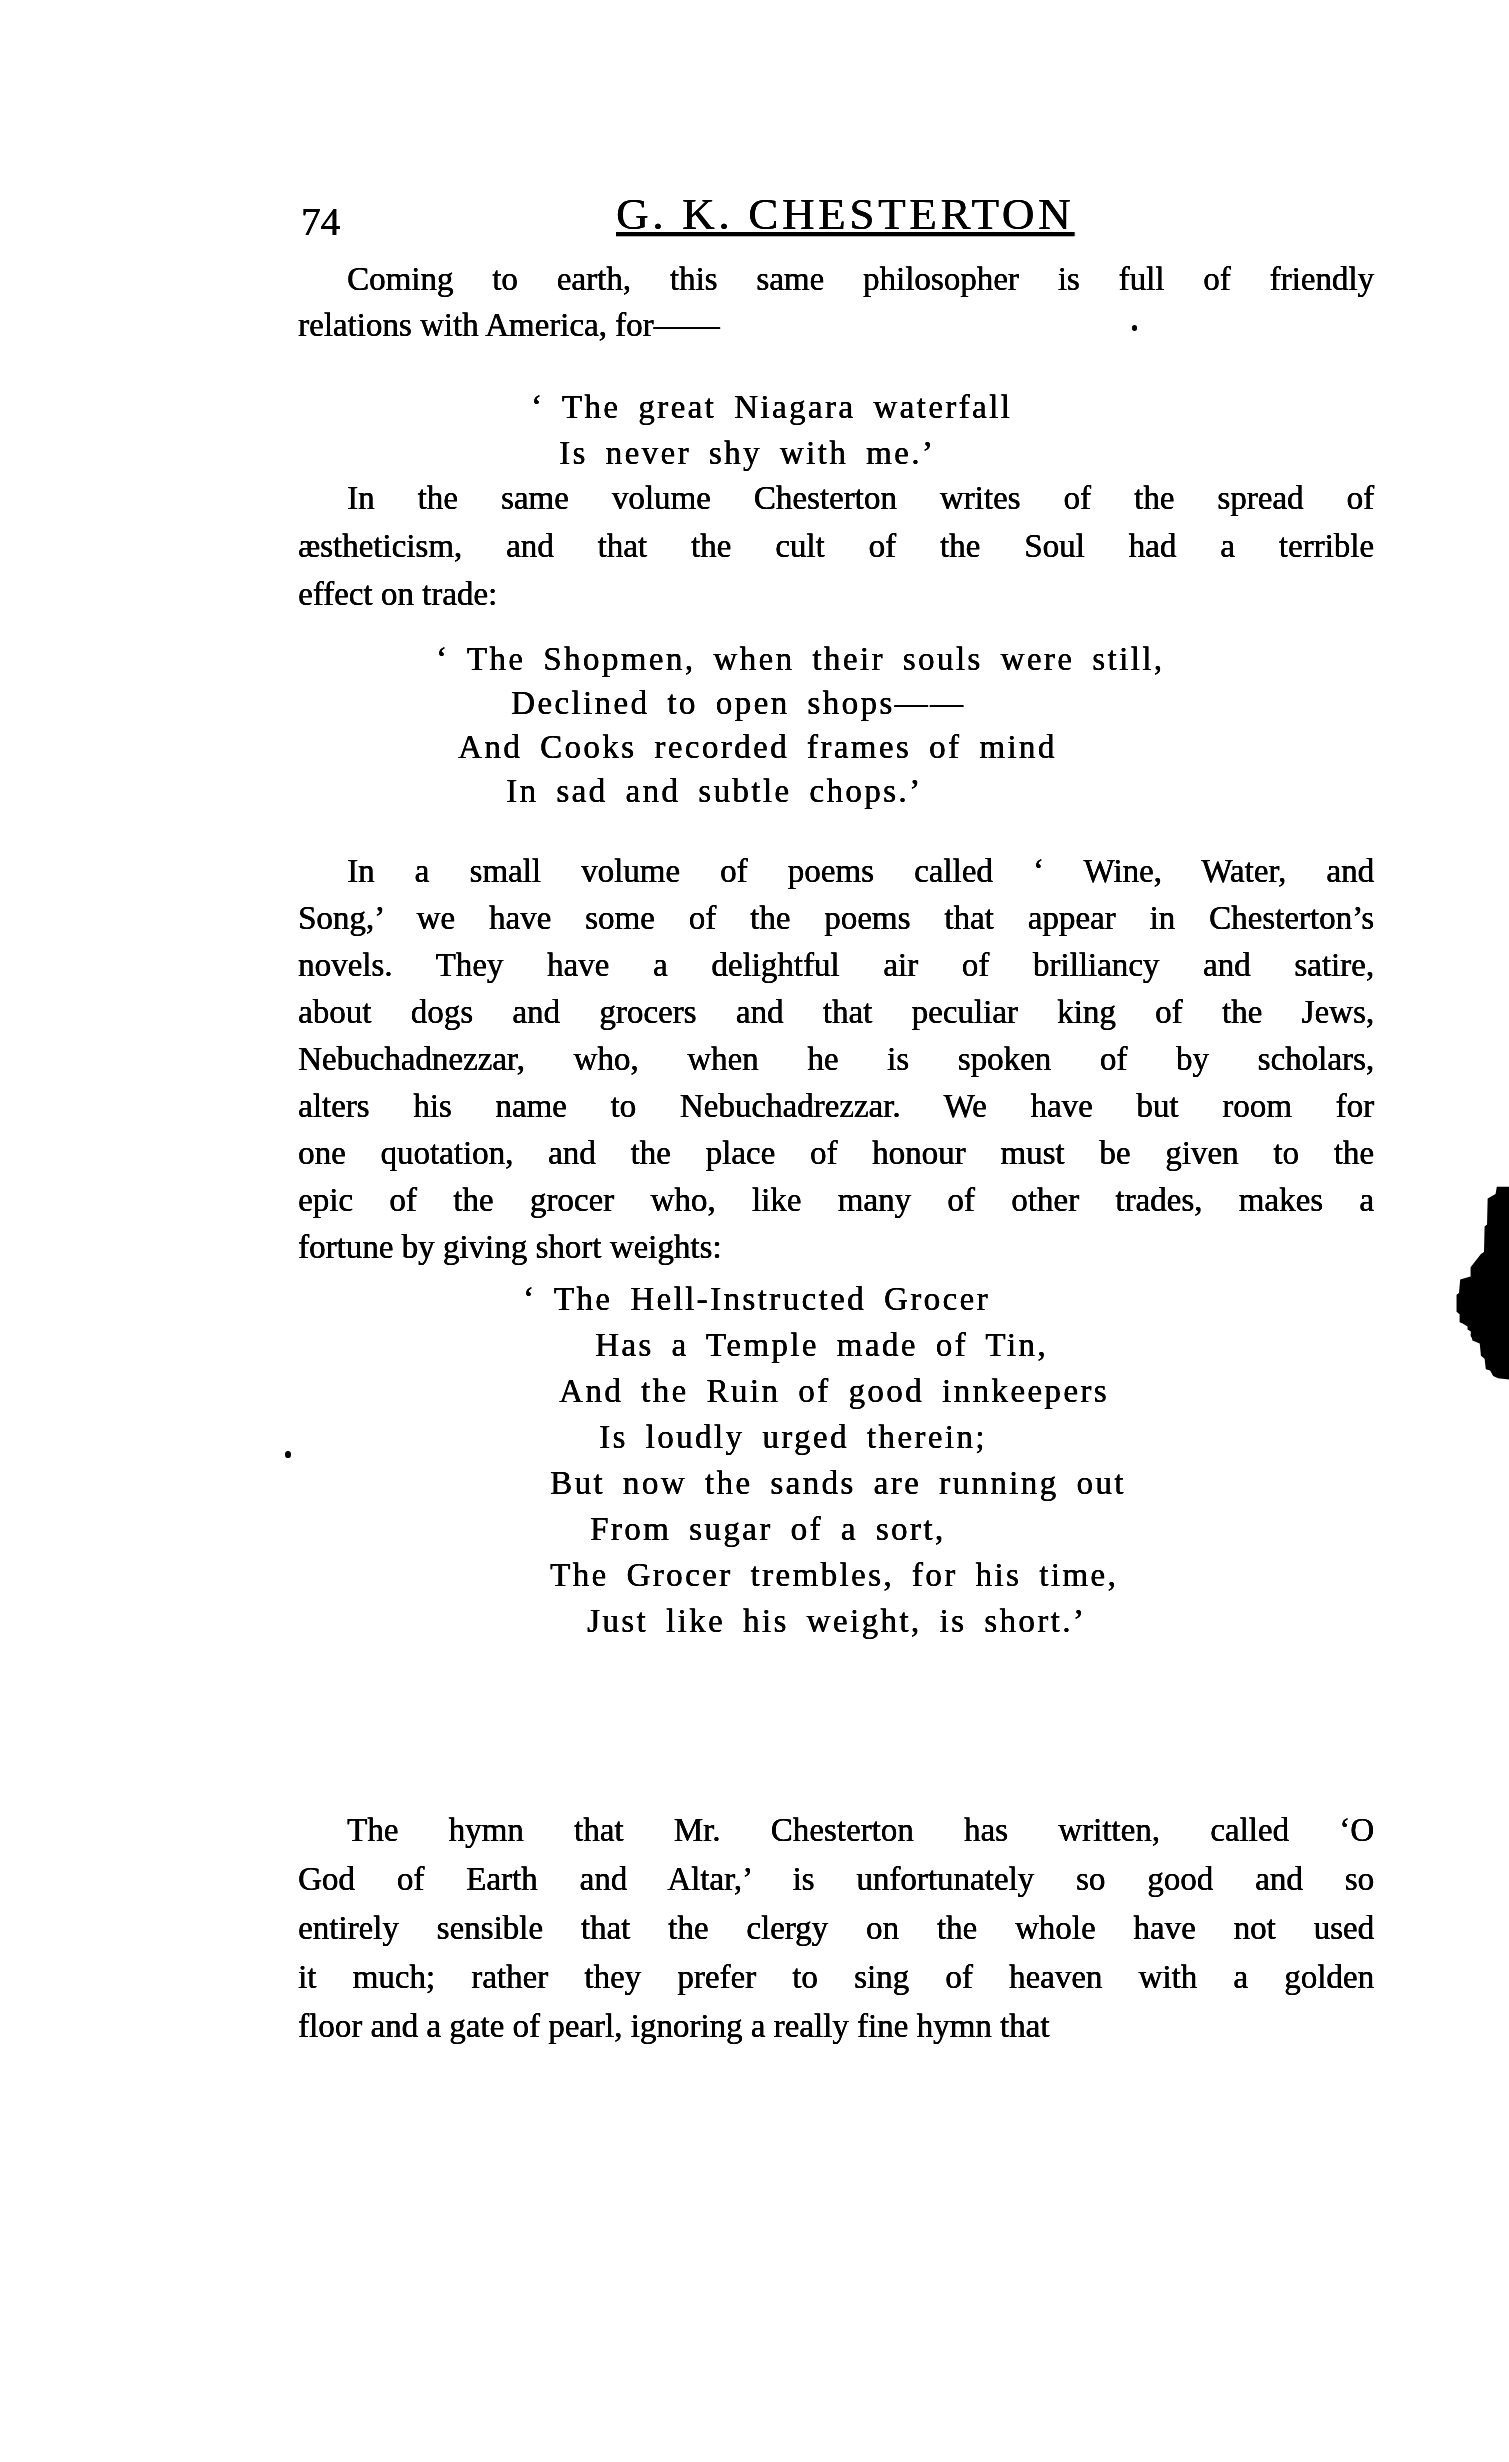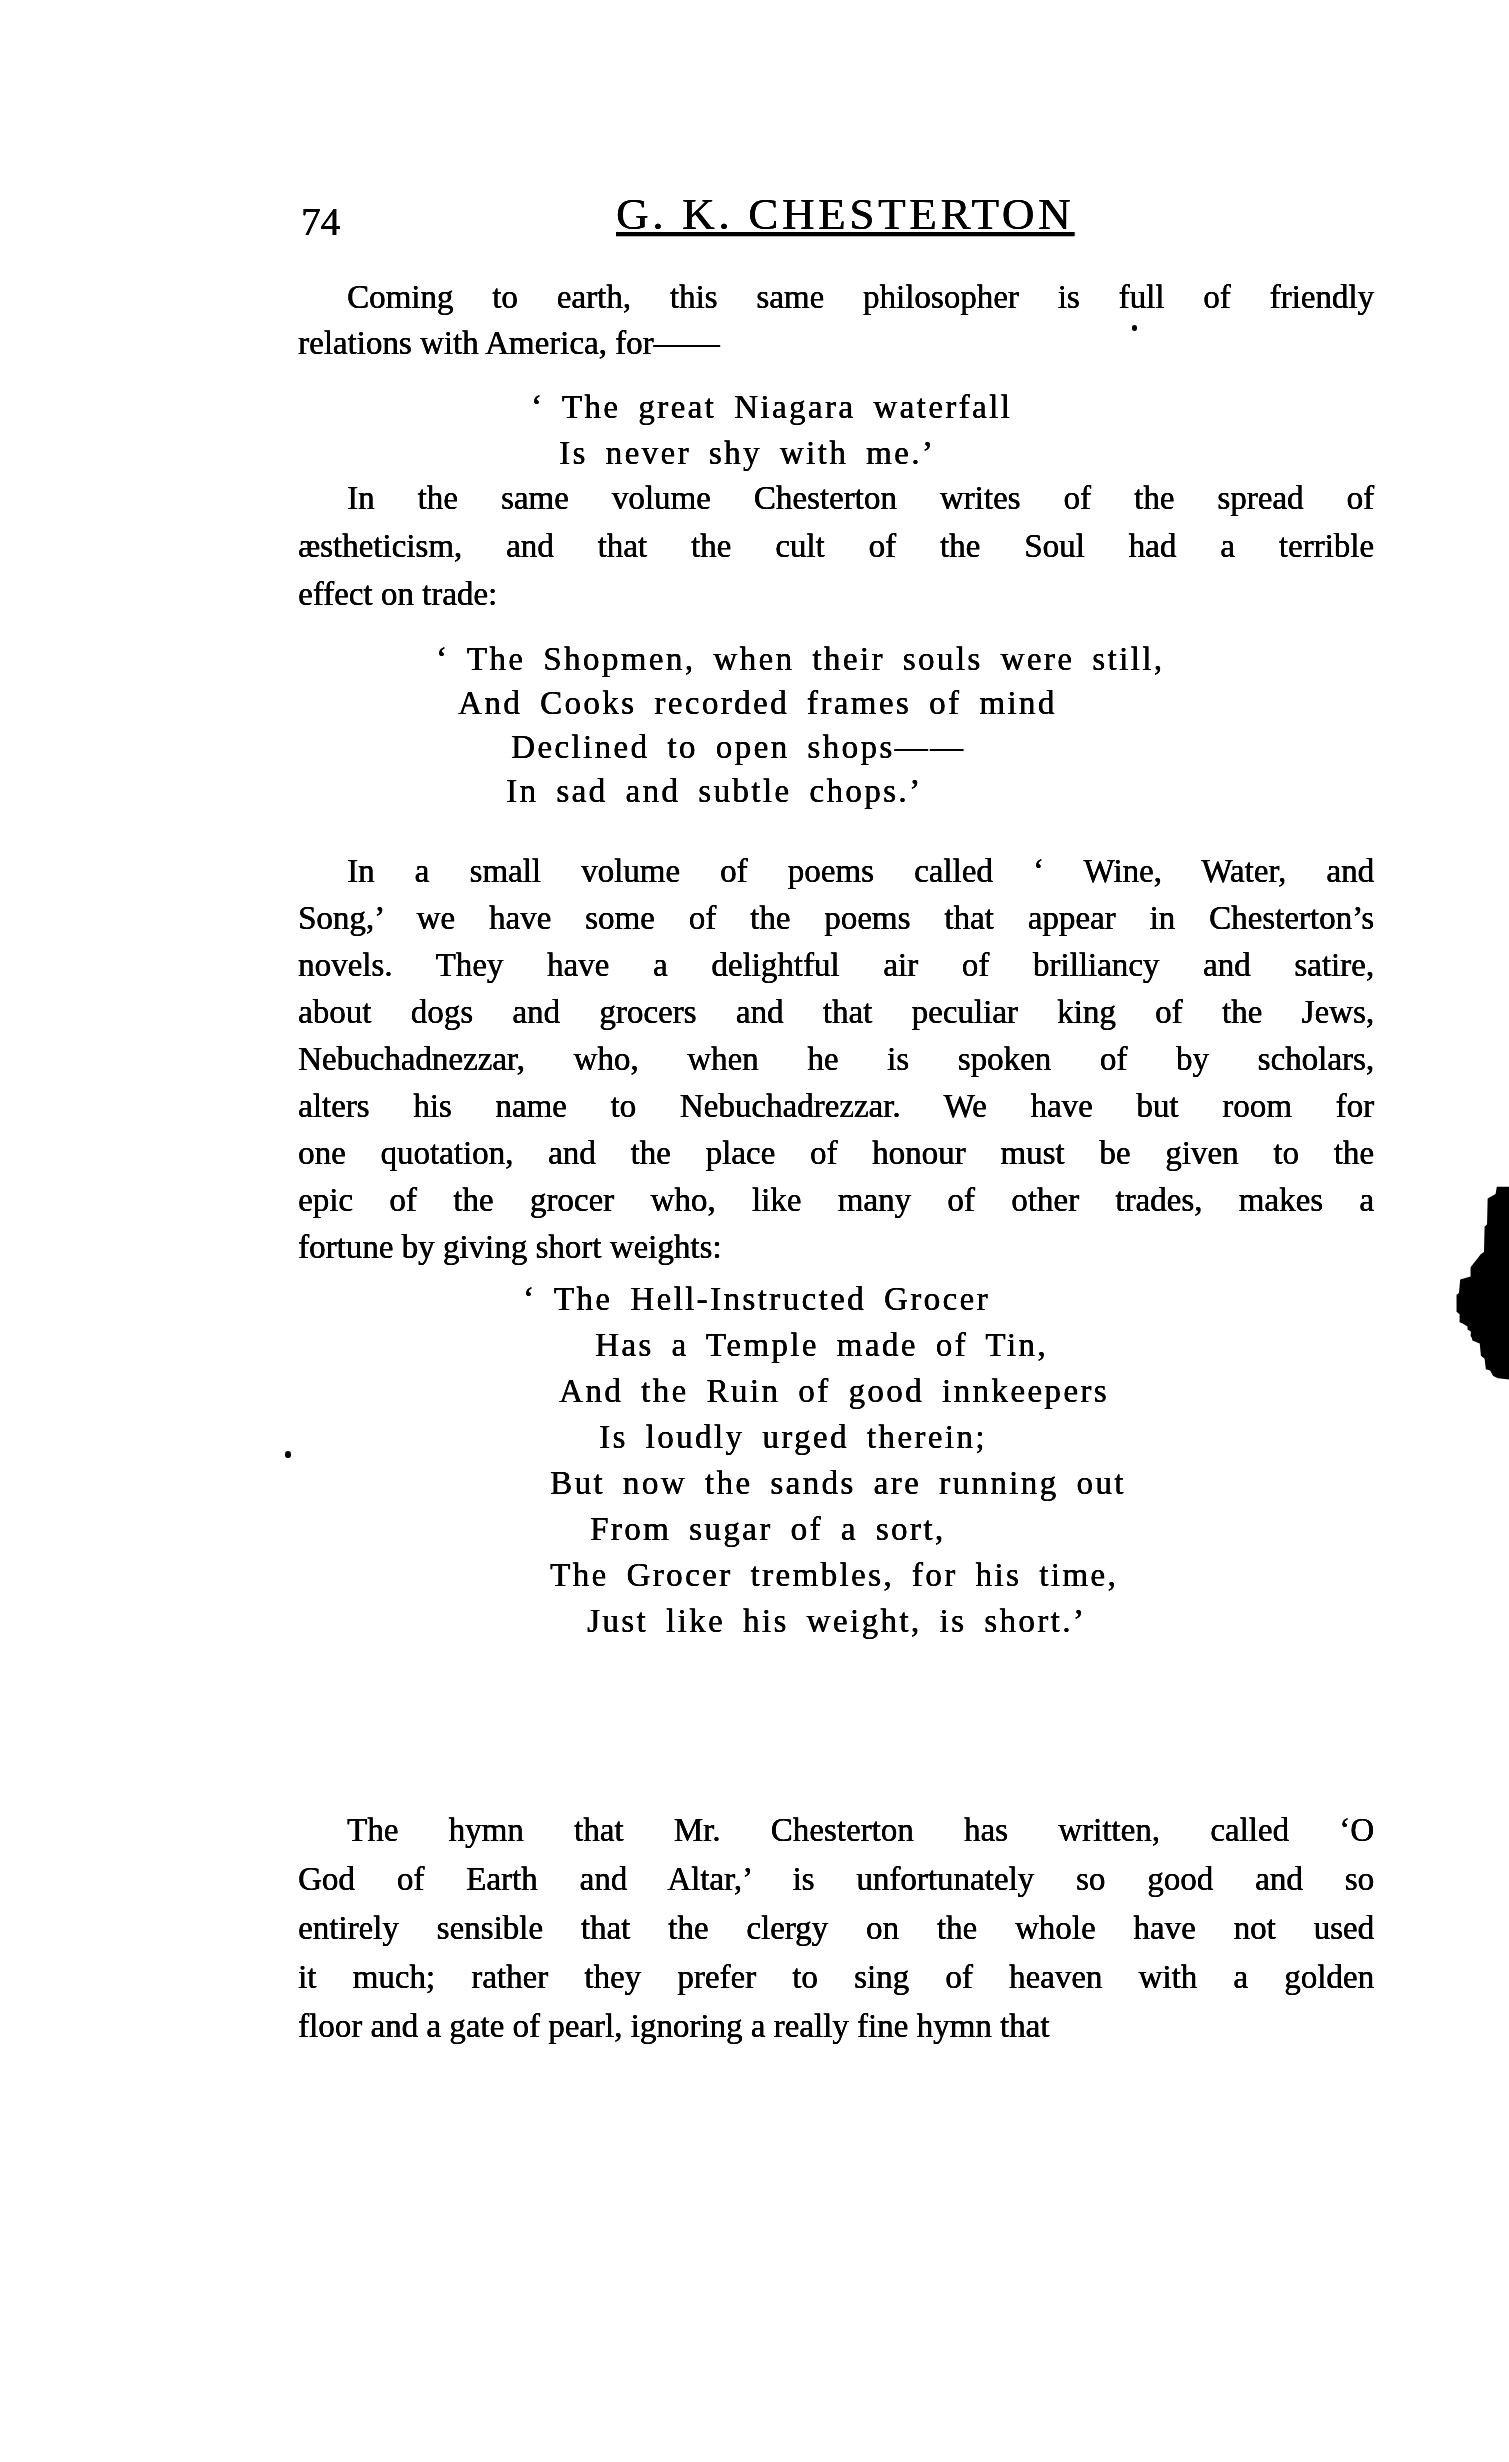--- a/index.html
+++ b/index.html
@@ -55,40 +55,40 @@
   .ink-blot-svg { position: absolute; left: 1448px; top: 1138px; }
 </style>
 </head>
 <body>
 
 <div class="page">
 
   <div class="pgnum">74</div>
   <div class="running-header">G. K. CHESTERTON</div>
 
-  <div class="block prose" style="top:274px">
+  <div class="block prose" style="top:256px">
     <div class="jline indent">Coming to earth, this same philosopher is full of friendly</div>
     <div class="jline lastline">relations with America, for——</div>
   </div>
 
   <div class="block prose" style="top:384px">
     <div class="verse-line" style="margin-left:233px">‘ The great Niagara waterfall</div>
     <div class="verse-line" style="margin-left:261px">Is never shy with me.’</div>
   </div>
 
   <div class="block" style="top:474px; line-height:48px">
     <div class="jline indent">In the same volume Chesterton writes of the spread of</div>
     <div class="jline">æstheticism, and that the cult of the Soul had a terrible</div>
     <div class="jline lastline">effect on trade:</div>
   </div>
 
   <div class="block" style="top:637px; line-height:44px">
     <div class="verse-line" style="margin-left:138px">‘ The Shopmen, when their souls were still,</div>
+    <div class="verse-line" style="margin-left:213px">Declined to open shops——</div>
     <div class="verse-line" style="margin-left:160px">And Cooks recorded frames of mind</div>
-    <div class="verse-line" style="margin-left:213px">Declined to open shops——</div>
     <div class="verse-line" style="margin-left:208px">In sad and subtle chops.’</div>
   </div>
 
   <div class="block" style="top:848px; line-height:47px">
     <div class="jline indent">In a small volume of poems called ‘ Wine, Water, and</div>
     <div class="jline">Song,’ we have some of the poems that appear in Chesterton’s</div>
     <div class="jline">novels.  They have a delightful air of brilliancy and satire,</div>
     <div class="jline">about dogs and grocers and that peculiar king of the Jews,</div>
     <div class="jline">Nebuchadnezzar, who, when he is spoken of by scholars,</div>
     <div class="jline">alters his name to Nebuchadrezzar.  We have but room for</div>

